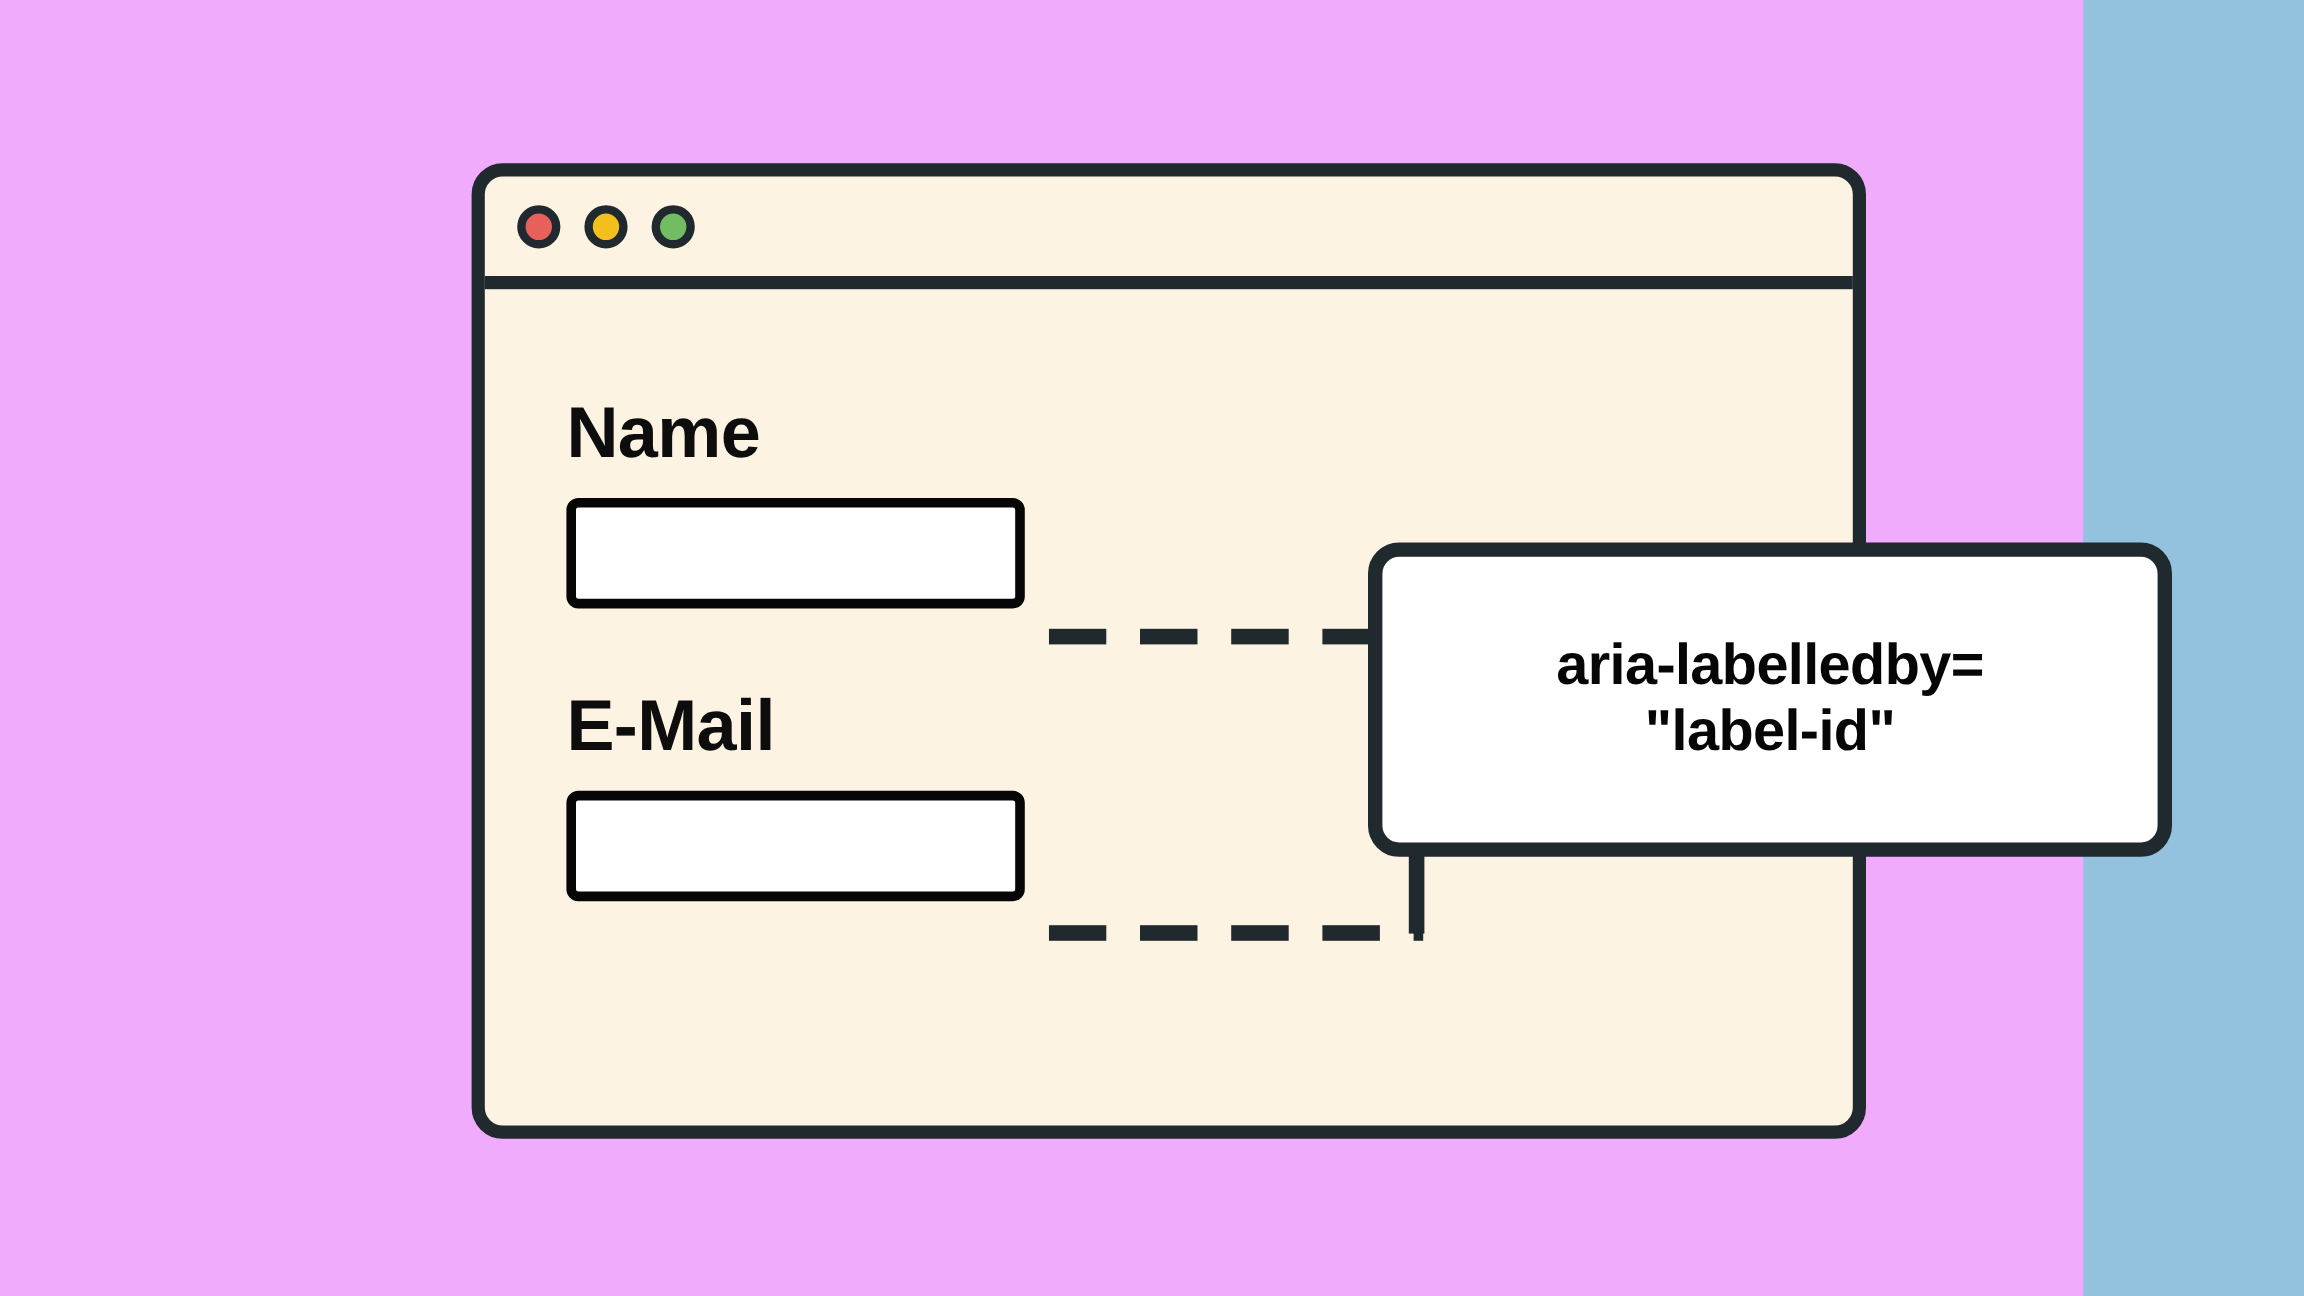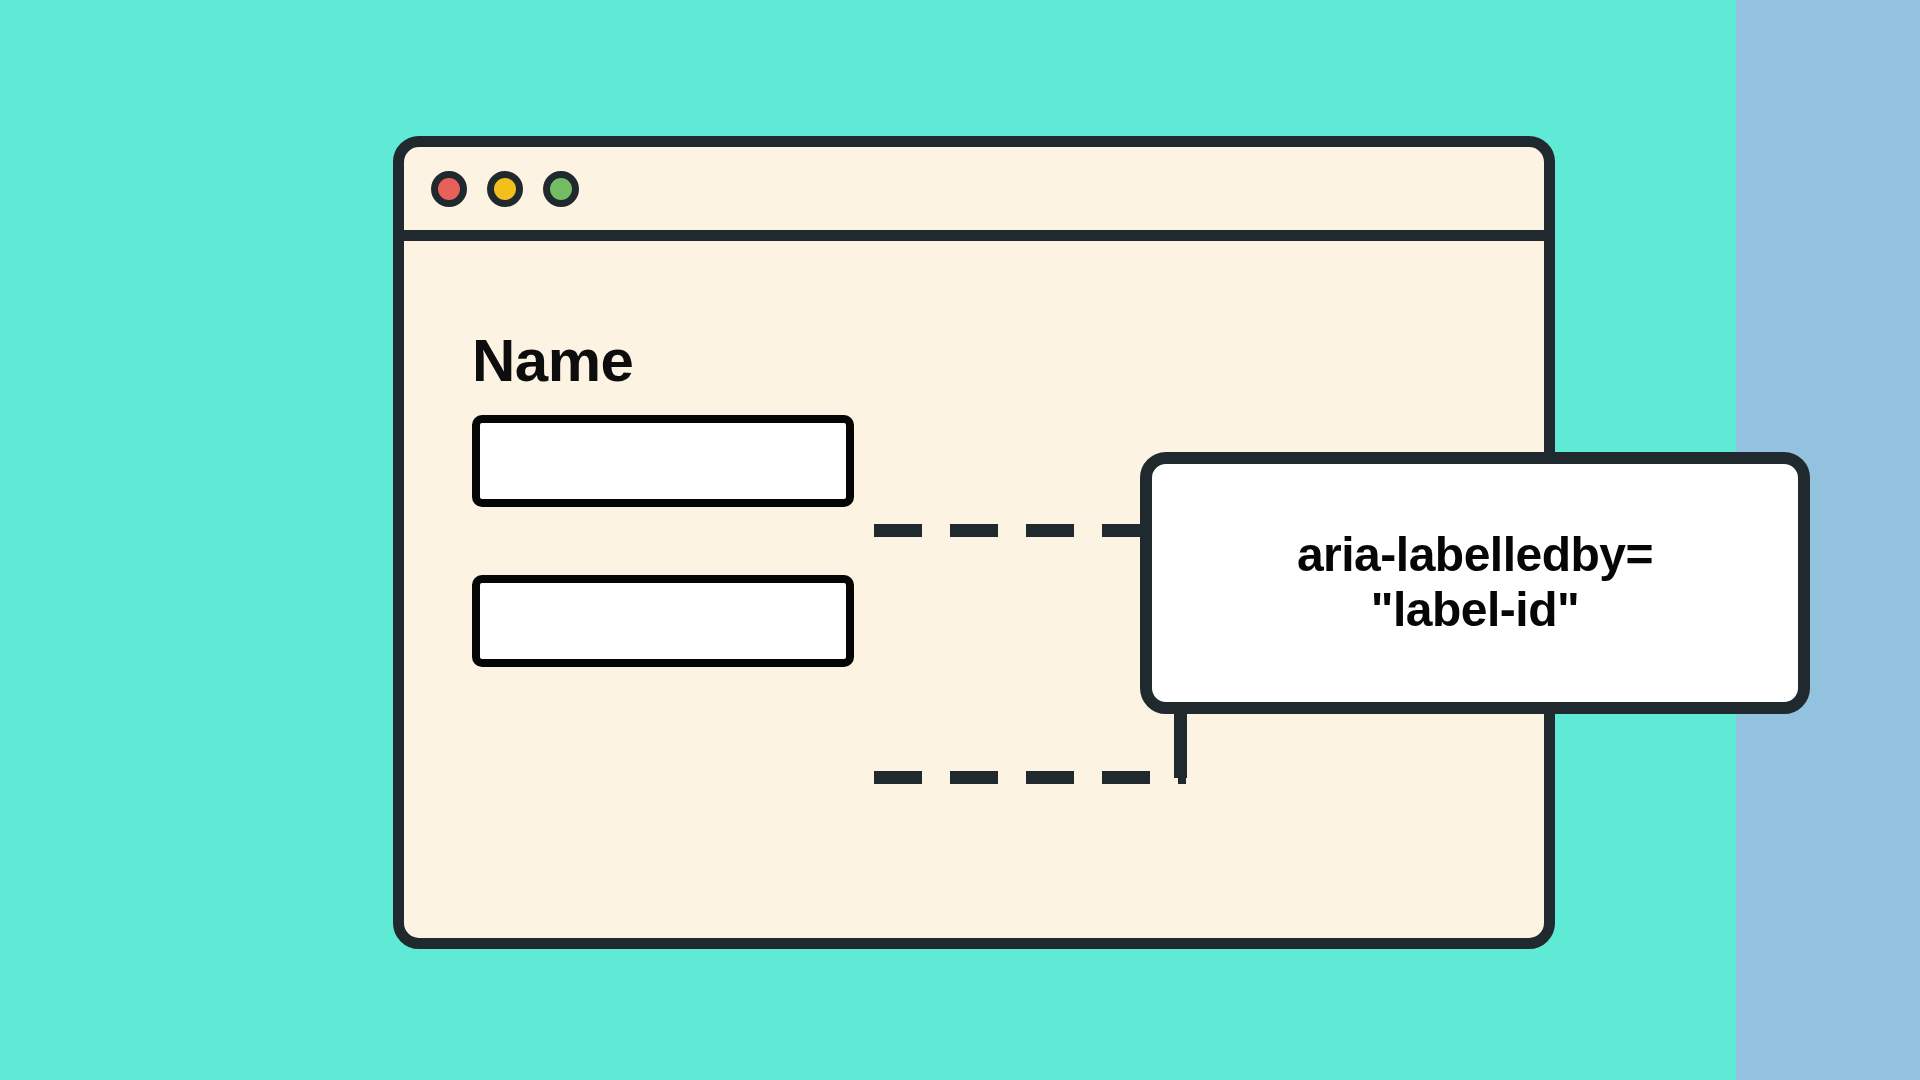--- a/index.html
+++ b/index.html
@@ -12,21 +12,21 @@
     height: 1080px;
     overflow: hidden;
     font-family: "Liberation Sans", sans-serif;
     background: #92c2de;
   }
 
   #stage {
     position: relative;
     width: 1736px;
     height: 1080px;
-    background: #5eead4;
+    background: #f0abfc;
   }
 
   
   .window {
     position: absolute;
     left: 393px;
     top: 136px;
     width: 1162px;
     height: 813px;
     background: #fdf3e3;
@@ -180,20 +180,21 @@
     </div>
 
     <div class="window-body">
 
       <div class="field-group">
         <div class="field-label">Name</div>
         <input class="field-input" type="text" placeholder="" style="">
       </div>
 
       <div class="field-group">
+        <div class="field-label">E-Mail</div>
         <input class="field-input" type="text" placeholder="" style="">
       </div>
 
     </div>
   </div>
 
   <div class="connector connector-name"></div>
   <div class="connector connector-email"></div>
   <div class="connector-stub"></div>
 

